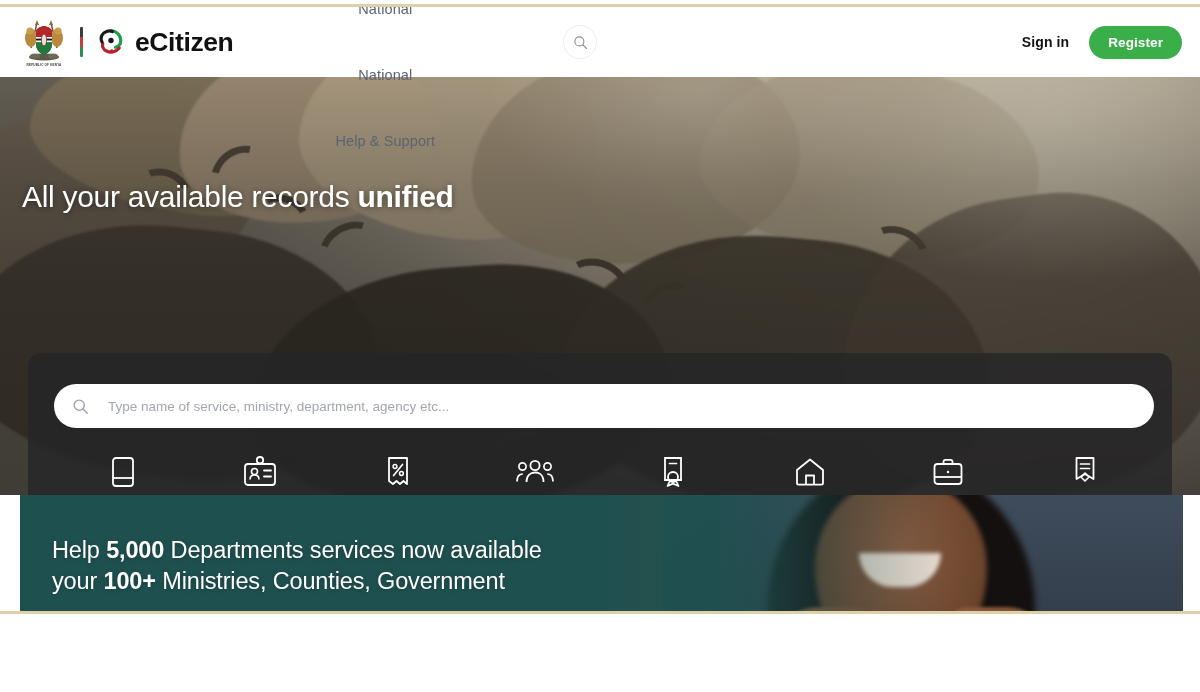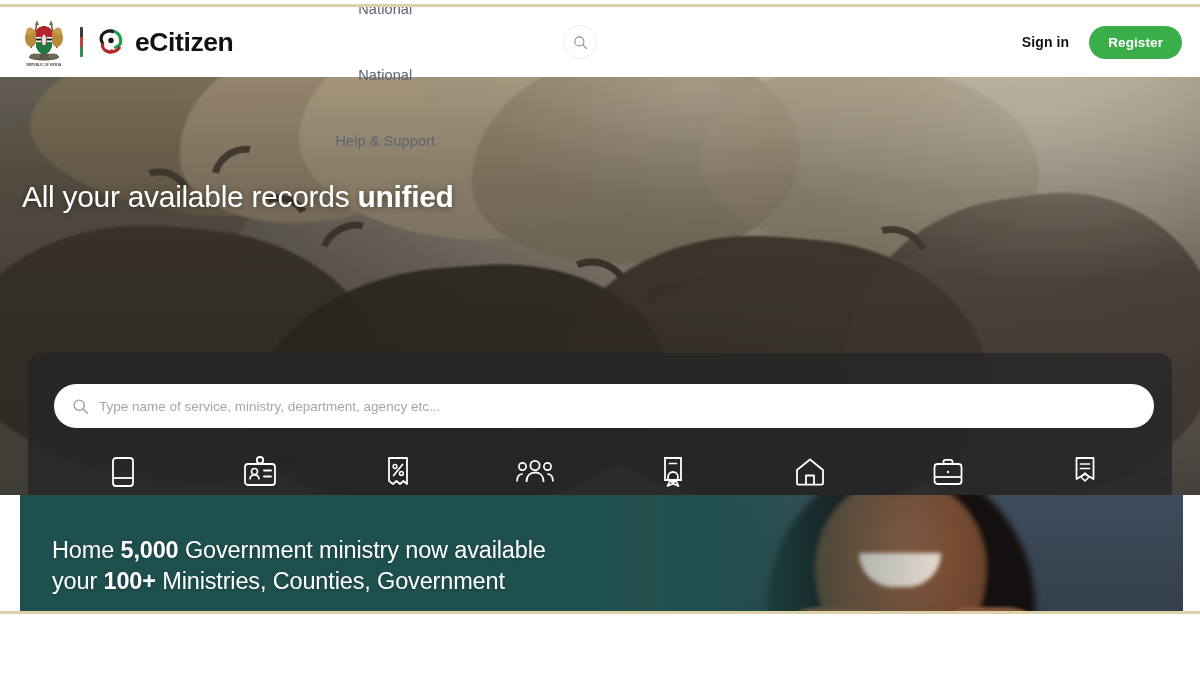--- a/index.html
+++ b/index.html
@@ -137,21 +137,21 @@
     border-radius:14px 14px 0 0;
     z-index:14;
     backdrop-filter:blur(2px);
   }
   .searchbar {
     position:absolute; left:26px; top:31px; width:1100px; height:44px;
     background:#fff; border-radius:22px; display:flex; align-items:center;
     padding:0 18px; cursor:text;
   }
   .searchbar input {
-    border:none; outline:none; flex:1; margin-left:10px;
+    border:none; outline:none; flex:1; margin-left:19px;
     font-family:"Liberation Sans", sans-serif; font-size:13.5px; color:#3b3b3b;
     background:transparent;
   }
   .searchbar input::placeholder { color:#a2a6ad; }
 
   .services {
     position:absolute; left:26px; top:100px; width:1100px;
     display:flex; justify-content:space-between; align-items:flex-start;
   }
   .service { width:138px; display:flex; flex-direction:column; align-items:center; cursor:pointer; }
@@ -468,21 +468,21 @@
           <div class="fb fb5"></div>
         <div class="spear a"></div>
           <div class="spear b"></div>
         <div class="shield"></div>
       </div>
     </div>
     <div class="banner-tint"></div>
     <div class="banner-foot"></div>
 
     <div class="banner-text">
-      <span class="ln"><span>Home </span><span class="b">5,000</span><span> Government ministry now available</span></span>
+      <span class="ln"><span>Help </span><span class="b">5,000</span><span> Departments services now available</span></span>
       <span class="ln"><span>your </span><span class="b">100+</span><span> Ministries, Counties, Government</span></span>
     </div>
   </div>
 
   <div class="side-white l"></div>
   <div class="side-white r"></div>
 
   <div class="gold-rule bottom"></div>
   <div class="white-cap bottom"></div>
 

